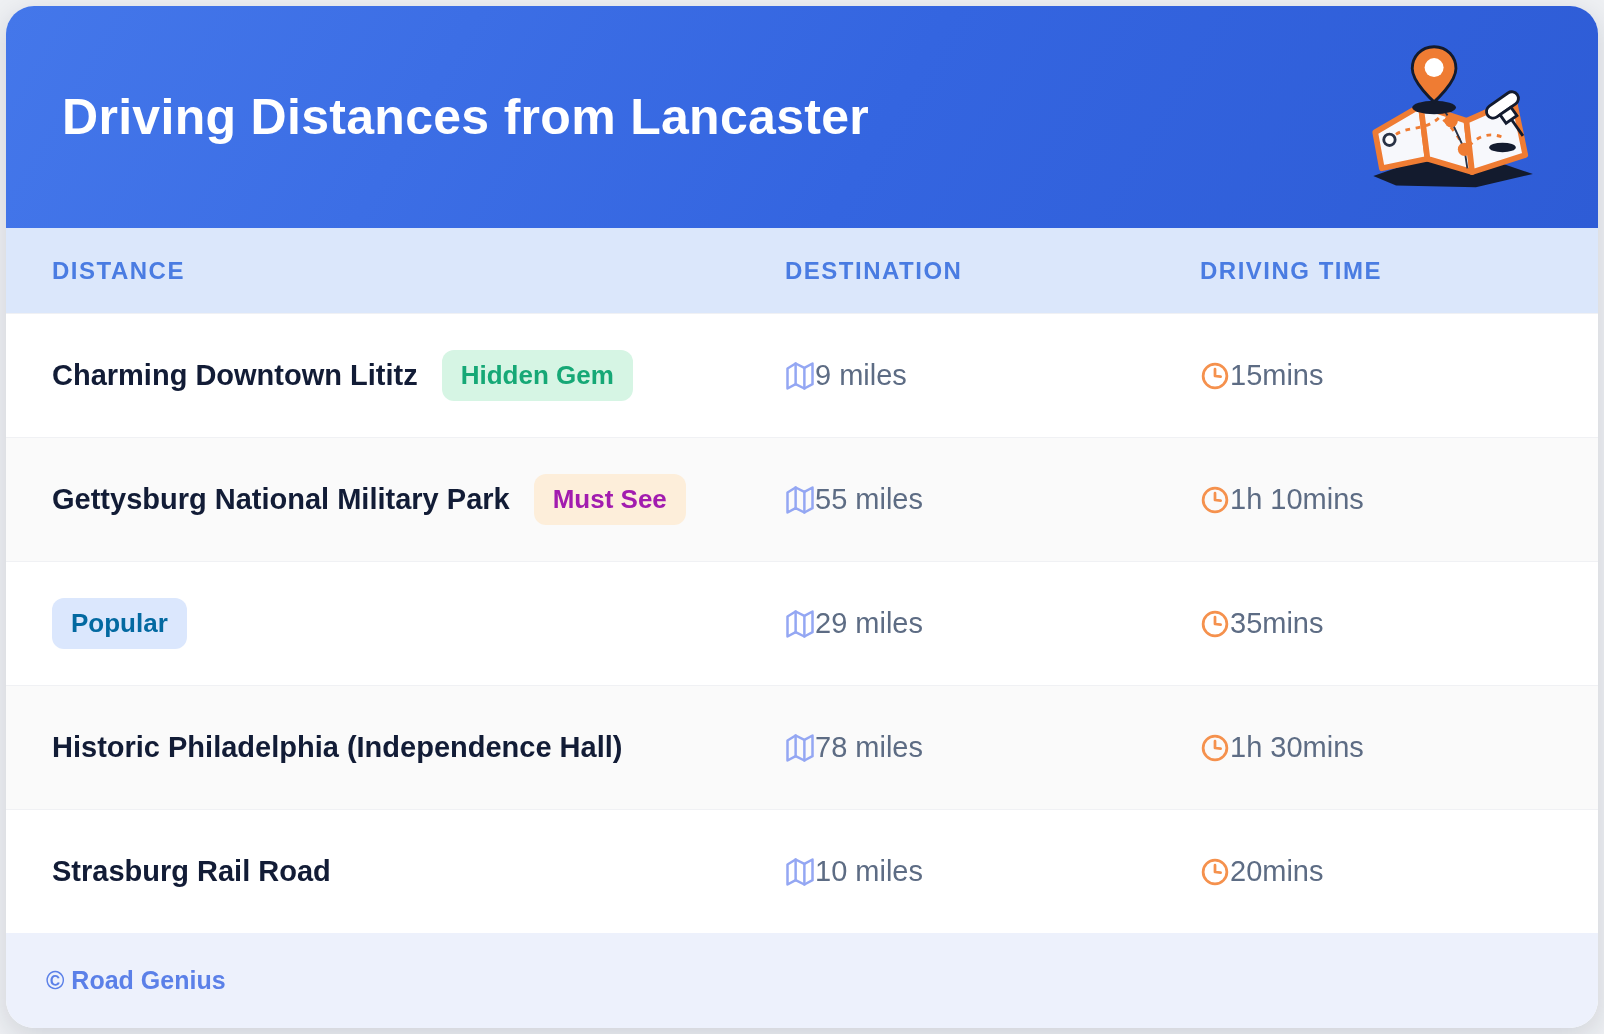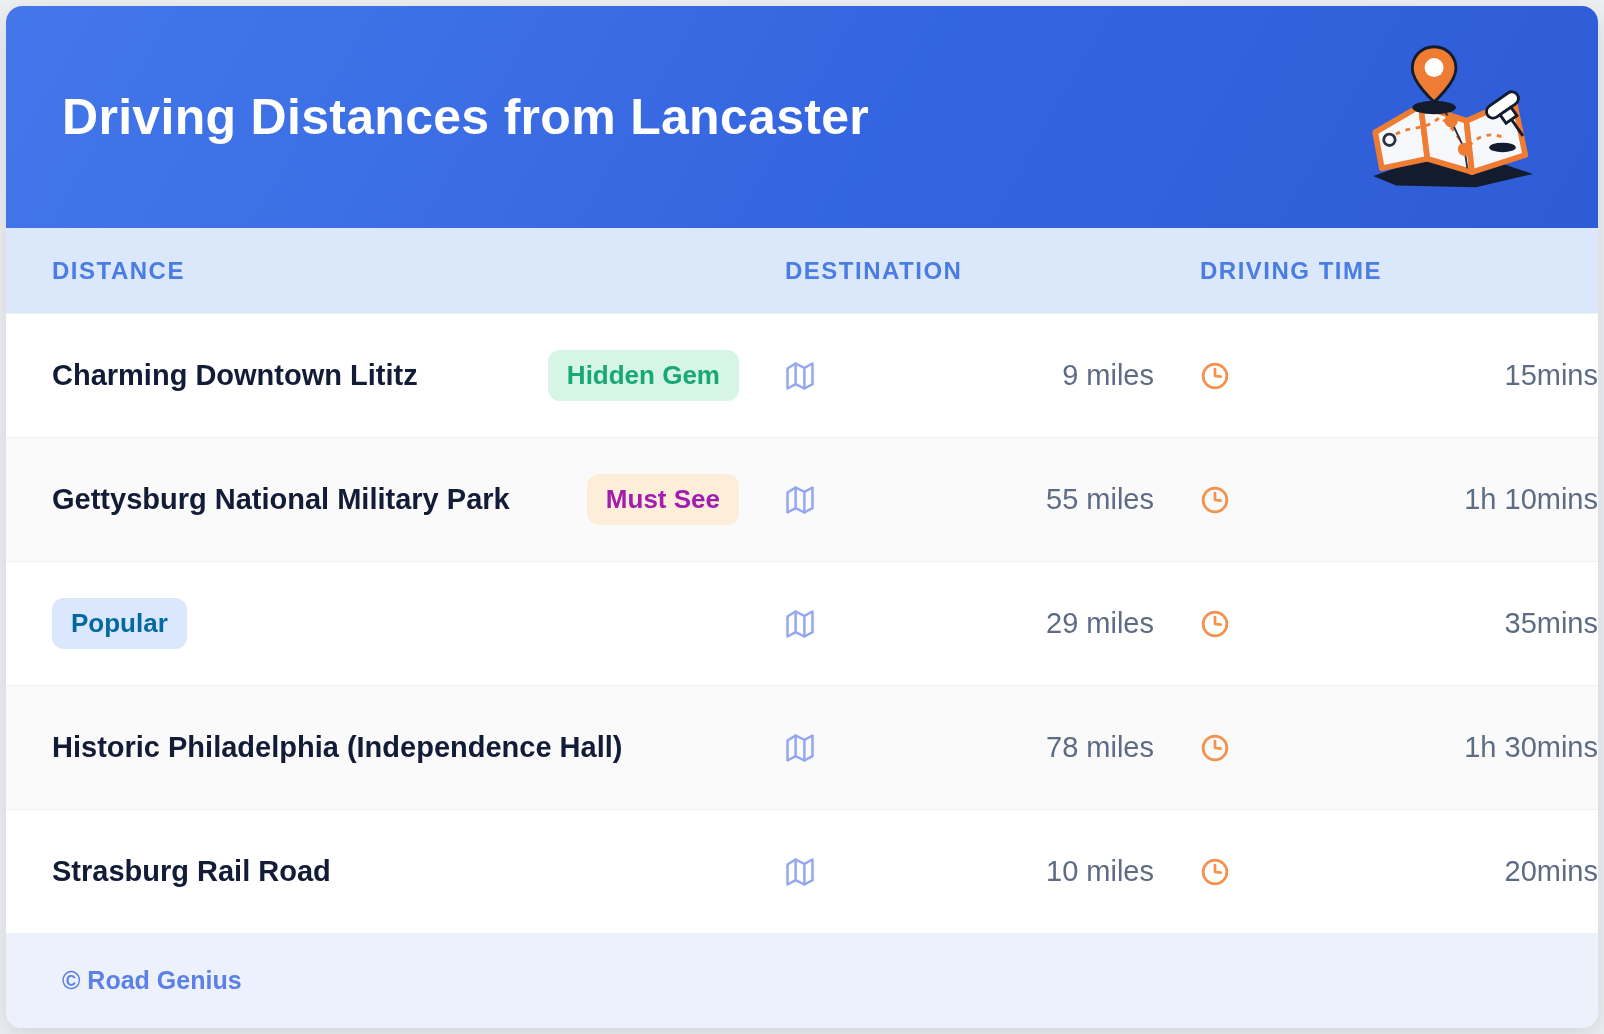--- a/index.html
+++ b/index.html
@@ -5,21 +5,21 @@
   html,body{margin:0;padding:0;}
   body{
     width:1604px;height:1034px;
     background:#eef0f3;
     font-family:"Liberation Sans", sans-serif;
     position:relative;
     -webkit-font-smoothing:antialiased;
   }
   .card{
     position:absolute;top:6px;left:6px;width:1592px;height:1022px;
-    border-radius:16px;overflow:hidden;background:#ffffff;
+    border-radius:28px;overflow:hidden;background:#ffffff;
     box-shadow:0 8px 28px rgba(20,30,60,.14);
   }
   
   .card-header{
     height:222px;
     background:linear-gradient(120deg,#4477ea 0%,#3465e0 55%,#2e5cd6 100%);
     display:flex;align-items:center;justify-content:space-between;
     padding:0 48px 0 56px;box-sizing:border-box;
   }
   .page-title{
@@ -33,35 +33,35 @@
   }
   .thead span{
     padding-left:46px;color:#4a7ce2;font-size:24px;font-weight:700;letter-spacing:1.5px;
   }
   
   .trow{
     height:124px;background:#ffffff;border-top:1px solid #f0f1f4;
     display:grid;grid-template-columns:733px 415px 1fr;align-items:center;box-sizing:border-box;
   }
   .trow:nth-child(even){background:#fafafa;}
-  .cell{display:flex;align-items:center;padding-left:46px;justify-content:space-between;}
+  .cell{display:flex;align-items:center;padding-left:46px;}
   .dest-cell{gap:24px;}
   .dest-name{color:#121c36;font-size:29px;font-weight:700;white-space:nowrap;}
   .badge{
     font-size:26px;font-weight:700;padding:10px 19px;border-radius:12px;white-space:nowrap;
   }
   .badge-green{background:#d6f5e4;color:#16a876;}
   .badge-orange{background:#fdeeda;color:#a21caf;}
   .badge-blue{background:#dbe7fd;color:#0369a1;}
   .val-cell{}
   .val-text{color:#5d6c84;font-size:29px;font-weight:500;}
   .icon-svg{flex-shrink:0;display:block;}
   
   .card-footer{
-    height:95px;background:#edf1fc;display:flex;align-items:center;padding-left:56px;
+    height:95px;background:#edf1fc;display:flex;align-items:center;padding-left:40px;
   }
   .footer-credit{color:#5b80e8;font-size:25px;font-weight:700;}
 </style>
 </head>
 <body>
 
 <div class="card">
 
   <div class="card-header">
     <h1 class="page-title">Driving Distances from Lancaster</h1>

